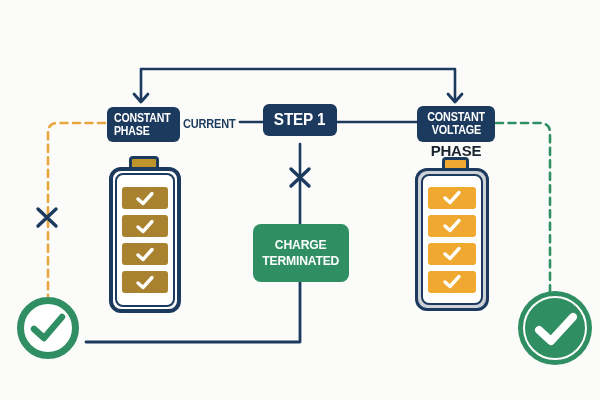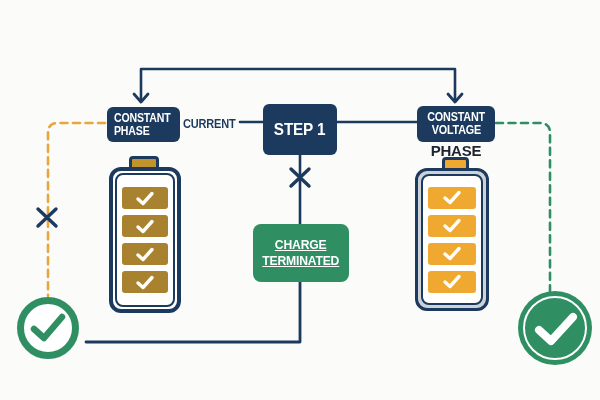--- a/index.html
+++ b/index.html
@@ -11,27 +11,27 @@
 
   .nbox { position:absolute; background:var(--navy); color:#fff; border-radius:6px;
           display:flex; flex-direction:column; justify-content:center;
           font-weight:bold; z-index:3; }
   .cond { transform:scaleX(0.88); transform-origin:left center; letter-spacing:-0.2px; white-space:nowrap; }
   .condc { transform:scaleX(0.9); transform-origin:center; letter-spacing:-0.2px; white-space:nowrap; }
 
   #box-cc { left:107px; top:107px; width:73px; height:35px; padding-left:7px; font-size:12px; line-height:1.08; }
   #label-current { position:absolute; left:183px; top:107px; height:34px; display:flex; align-items:center;
                    color:var(--navy); font-weight:bold; font-size:12.5px; z-index:3;justify-content:center; }
-  #box-step { left:263px; top:104px; width:74px; height:51px; align-items:center; font-size:17px; }
+  #box-step { left:263px; top:104px; width:74px; height:32px; align-items:center; font-size:17px; }
   #box-cv { left:417px; top:106px; width:78px; height:36px; align-items:center; font-size:12px; line-height:1.08; }
   #label-phase { position:absolute; left:413px; top:142px; width:86px; text-align:center;
                  color:var(--phase_text); font-weight:bold; font-size:15px; z-index:3; }
   #box-term { position:absolute; left:253px; top:224px; width:96px; height:58px; background:var(--green);
               border-radius:8px; color:#fff; font-weight:bold; font-size:13.5px; line-height:1.2;
-              display:flex; flex-direction:column; justify-content:center; align-items:center; z-index:3;text-decoration:underline; }
+              display:flex; flex-direction:column; justify-content:center; align-items:center; z-index:3; }
 
   .cap { position:absolute; border:3px solid var(--navy); border-radius:4px 4px 0 0; z-index:1; }
   .batt { position:absolute; border-radius:12px; z-index:2; }
   .batt-inner { position:absolute; border:2px solid var(--navy); border-radius:8px; background:#fff;
                 display:flex; flex-direction:column; justify-content:center; align-items:center; gap:6px; }
   #batt-left { left:109px; top:167px; width:72px; height:146px; border:4px solid var(--navy); background:#fff; }
   #batt-left .batt-inner { left:2px; top:2px; right:2px; bottom:2px; }
   #batt-right { left:415px; top:168px; width:74px; height:143px; border:3px solid var(--navy); background:var(--battery_gray); }
   #batt-right .batt-inner { left:3px; top:3px; right:3px; bottom:3px; }
   #cap-left { left:129px; top:156px; width:30px; height:16px; background:var(--gold_cap); }

